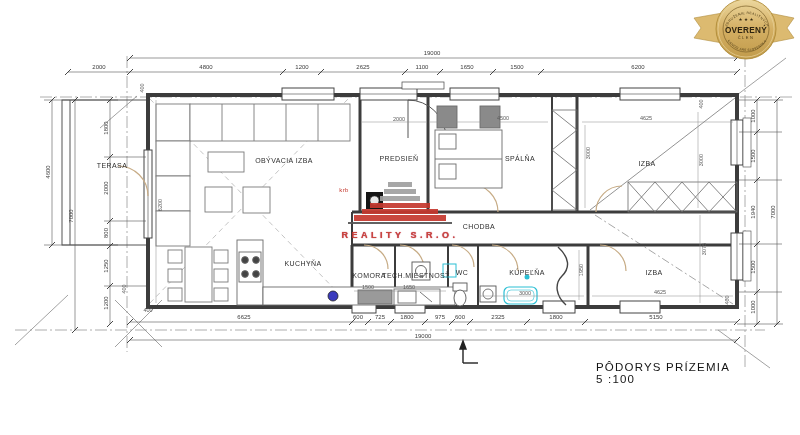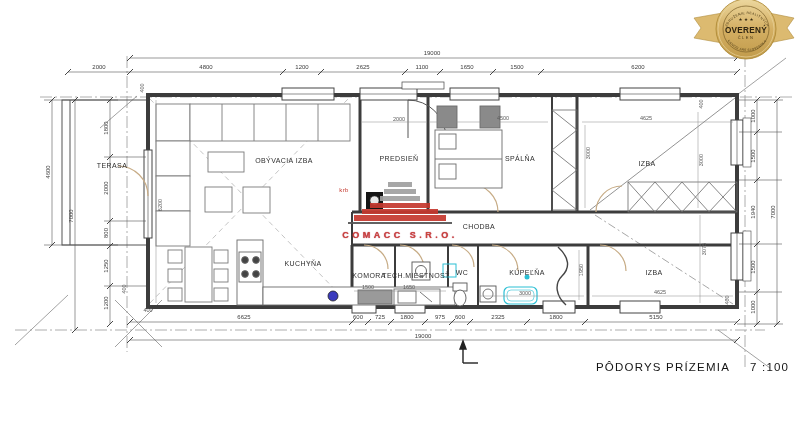--- a/index.html
+++ b/index.html
@@ -13,22 +13,22 @@
   .dim{font-size:6px;color:#3d3d3d;}
   .dim.v{transform:translate(-50%,-50%) rotate(-90deg);}
   .dim.s{font-size:5.5px;color:#5a5a5a;}
   
   .logo{position:absolute;left:328px;top:181px;width:144px;text-align:center;opacity:.92;z-index:3;}
   .logo .name{font-size:23px;font-weight:bold;color:#8a8a8a;letter-spacing:2px;line-height:.85;
               text-shadow:0 0 1px #555;}
   .logo .sub{font-size:9px;font-weight:bold;color:#c5382e;letter-spacing:3.5px;margin-top:1px;
              text-shadow:0 0 1px #a03;}
   
-  .titleblock{position:absolute;left:596px;top:361px;display:flex;gap:20px;z-index:3;
-              font-size:11.5px;color:#151515;letter-spacing:1.2px;}
+  .titleblock{position:absolute;left:596px;top:361px;display:flex;z-index:3;
+              font-size:11.5px;color:#151515;letter-spacing:1.2px;flex-direction:column;}
   
   .badge{position:absolute;left:688px;top:-4px;z-index:5;}
 </style>
 </head>
 <body>
 
 <div class="stage">
 
   <svg class="plan-svg" width="800" height="435" viewBox="0 0 800 435">
 
@@ -252,21 +252,21 @@
         <rect x="56" y="8" width="32" height="5"></rect>
         <rect x="52" y="15" width="40" height="5"></rect>
       </g>
       <g fill="#c5382e">
         <rect x="42" y="22" width="60" height="5"></rect>
         <rect x="34" y="28" width="76" height="5"></rect>
         <rect x="26" y="34" width="92" height="6"></rect>
       </g>
       <rect x="20" y="41" width="104" height="2" fill="#555"></rect>
     </svg>
-    <div class="sub">COMACC S.R.O.</div>
+    <div class="sub">REALITY S.R.O.</div>
   </div>
 
   <span class="lbl room" style="left:112px;top:165px">TERASA</span>
   <span class="lbl room" style="left:284px;top:160px">OBÝVACIA IZBA</span>
   <span class="lbl room" style="left:399px;top:158px">PREDSIEŇ</span>
   <span class="lbl room" style="left:520px;top:158px">SPÁLŇA</span>
   <span class="lbl room" style="left:647px;top:163px">IZBA</span>
   <span class="lbl room" style="left:479px;top:226px">CHODBA</span>
   <span class="lbl room" style="left:303px;top:263px">KUCHYŇA</span>
   <span class="lbl room" style="left:369px;top:275px">KOMORA</span>
@@ -325,21 +325,21 @@
   <span class="lbl dim s" style="left:525px;top:293px">3000</span>
   <span class="lbl dim s v" style="left:581px;top:270px">1950</span>
   <span class="lbl dim s" style="left:660px;top:292px">4625</span>
   <span class="lbl dim s v" style="left:704px;top:249px">3075</span>
   <span class="lbl dim s v" style="left:727px;top:300px">400</span>
   <span class="lbl dim s v" style="left:124px;top:289px">400</span>
   <span class="lbl dim s" style="left:148px;top:310px">400</span>
 
   <div class="titleblock">
     <span>PÔDORYS PRÍZEMIA</span>
-    <span>7 :100</span>
+    <span>5 :100</span>
   </div>
 
   <svg class="badge" width="112" height="72" viewBox="0 0 112 72">
     <defs>
       <linearGradient id="goldGrad" x1="0" y1="0" x2="0" y2="1">
         <stop offset="0" stop-color="#ecd79e"></stop>
         <stop offset="0.5" stop-color="#d4af63"></stop>
         <stop offset="1" stop-color="#c19b4b"></stop>
       </linearGradient>
       <path id="arcTop" d="M 37,40 A 22,22 0 1 1 81,40"></path>

